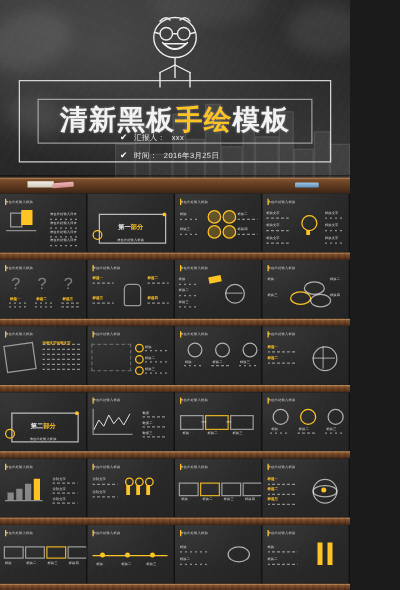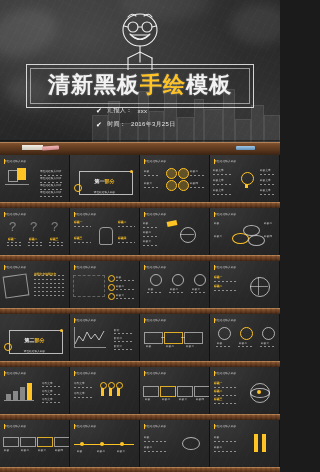--- a/index.html
+++ b/index.html
@@ -26,21 +26,21 @@
   
   .skyline{position:absolute;right:0;bottom:8px;width:190px;height:72px;opacity:.30;}
   .skyline span{position:absolute;bottom:0;background:rgba(255,255,255,.22);
      border:1px solid rgba(255,255,255,.30);}
 
   
   .figure{position:absolute;left:50%;top:8px;transform:translateX(-50%);width:72px;height:62px;}
 
   
   .titlebox{position:absolute;left:50%;top:64px;transform:translateX(-50%);
-      border:1px solid rgba(240,240,240,.85);padding:3px;}
+      border:1px solid rgba(240,240,240,.85);padding:14px;}
   .titlebox .inner{border:1px solid rgba(240,240,240,.55);padding:5px 17px 7px;}
   .title{font-size:22px;line-height:1;letter-spacing:1px;color:#f2f2f2;font-weight:bold;white-space:nowrap;
       text-shadow:0 0 2px rgba(255,255,255,.35);}
   .title .hl{color:#ffc324;}
 
   .meta{position:absolute;left:50%;transform:translateX(-50%);top:106px;width:120px;}
   .metarow{display:flex;align-items:center;gap:5px;font-size:6px;color:#e6e6e6;margin-bottom:5px;
       letter-spacing:.3px;white-space:nowrap;padding-left:16px;}
   .tick{color:#ffffff;font-size:7px;line-height:1;}
 

